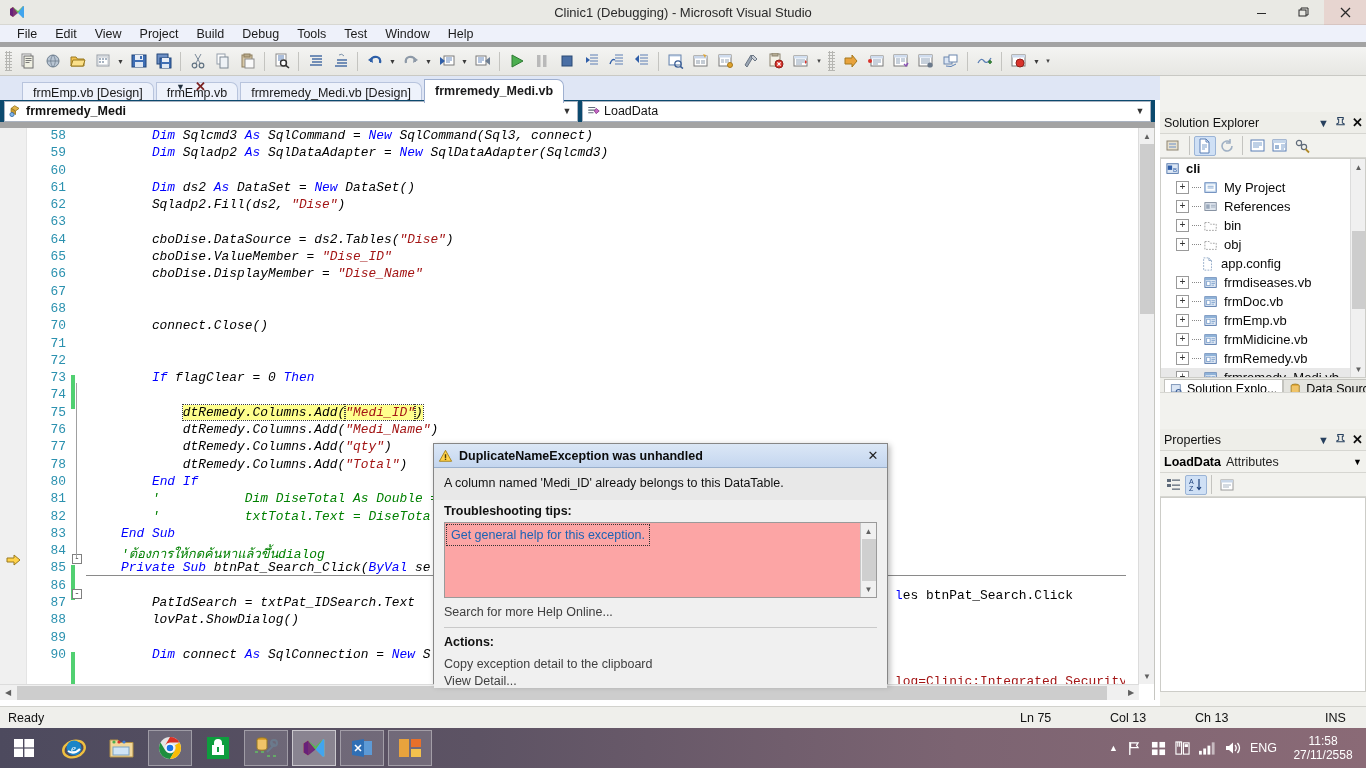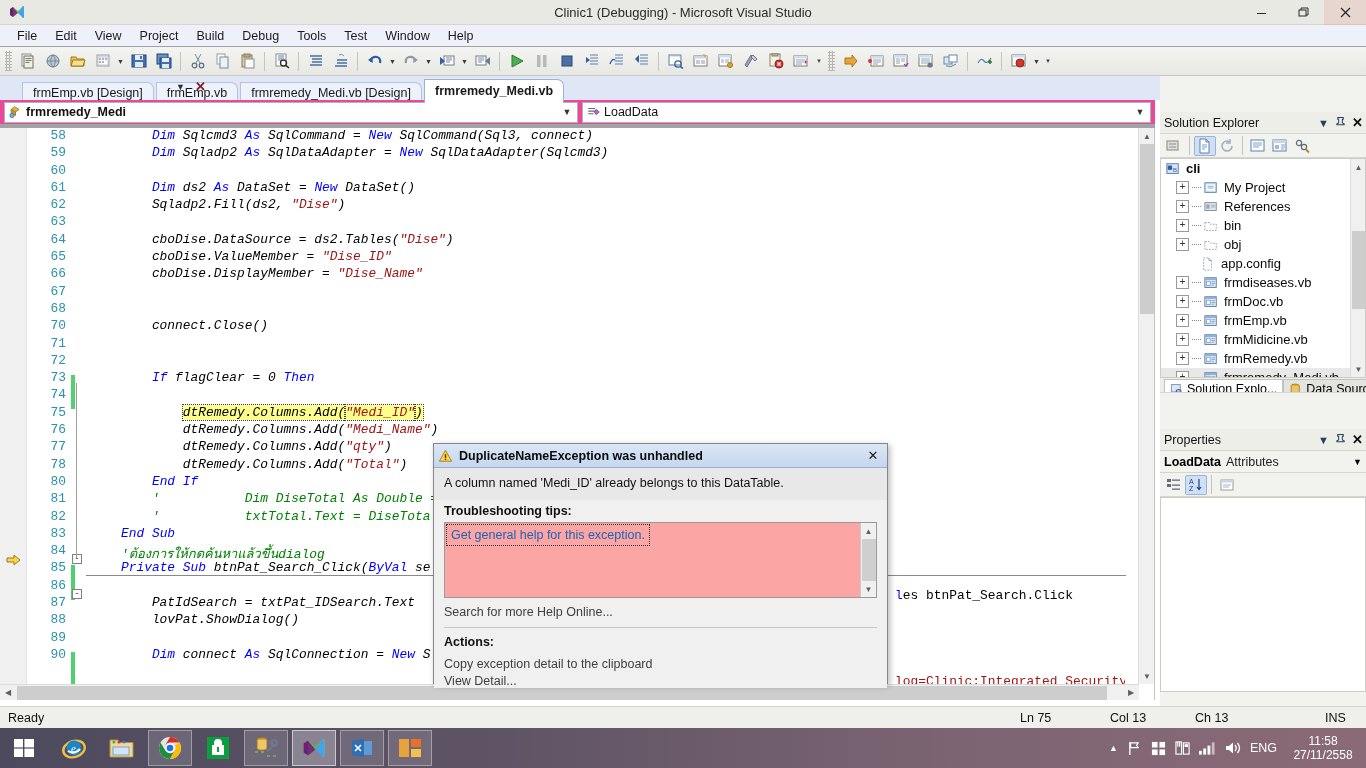--- a/index.html
+++ b/index.html
@@ -27,21 +27,21 @@
   .winbtn {
     width:42px; height:25px; display:flex; align-items:center; justify-content:center;
     font-size:14px; color:#2a2a2a;
   }
   .winbtn.close { background:#d9534f22; }
   .winbtn svg { display:block; }
 
   
   .menubar {
     position:absolute; left:0; top:25px; width:1366px; height:22px;
-    background:#eef1fa; border-bottom:1px solid #a3a3a3;
+    background:#eef1fa; border-bottom:5px solid #a3a3a3;
     display:flex; align-items:center; padding-left:8px;
   }
   .menu-item { padding:2px 9px; font-size:12.5px; color:#1b1b1b; line-height:16px; }
 
   
   .toolbar {
     position:absolute; left:0; top:47px; width:1366px; height:29px;
     background:linear-gradient(#f4f4f2,#e7e7e3);
     border-bottom:1px solid #c9c9c4;
     display:flex; align-items:center; padding-left:2px;
@@ -76,21 +76,21 @@
   .tabstrip-right { position:absolute; right:0; top:76px; width:211px; height:24px;
      background:#dfe6f5; }
   .tab-tools { position:absolute; right:1160px; top:79px; display:flex; gap:10px;
      align-items:center; width:30px; }
   .tab-dd { font-size:9px; color:#22303f; }
   .tab-x  { font-size:13px; color:#7b2222; font-weight:bold; }
 
   
   .navbar {
     position:absolute; left:0; top:100px; width:1155px; height:28px;
-    background:#ec4899; border-bottom:4px solid #a3a3a3;
+    background:#0c4a6e; border-bottom:6px solid #a3a3a3;
     display:flex; align-items:center; padding:0 4px;
   }
   .combo {
     height:21px; background:#fff; border:1px solid #a9b2c0;
     display:flex; align-items:center; padding:0 3px; font-size:12.5px;
     color:#111; position:relative;
   }
   .combo .cval { flex:1; overflow:hidden; white-space:nowrap; text-overflow:ellipsis;
      font-weight:bold; padding-left:3px;}
   .combo .carrow { width:14px; text-align:center; font-size:9px; color:#333; }

